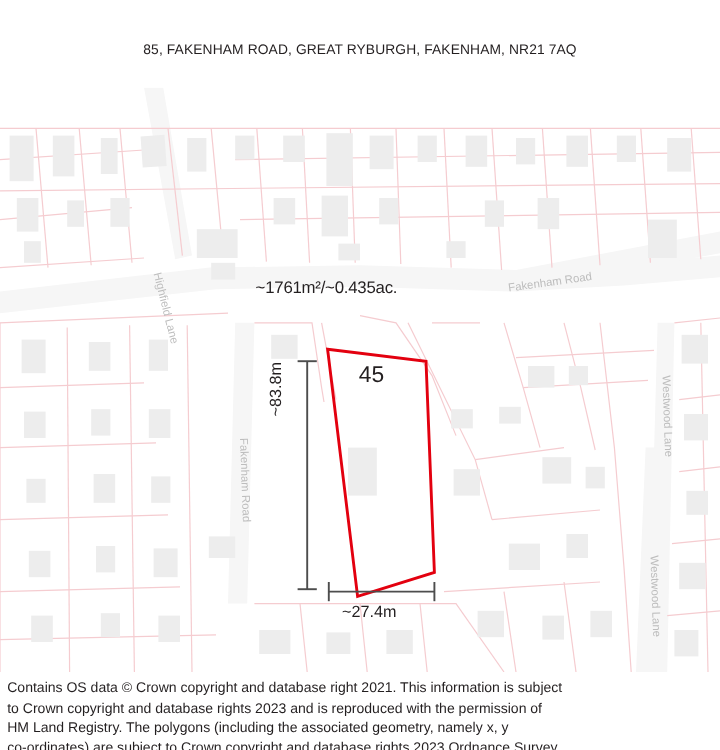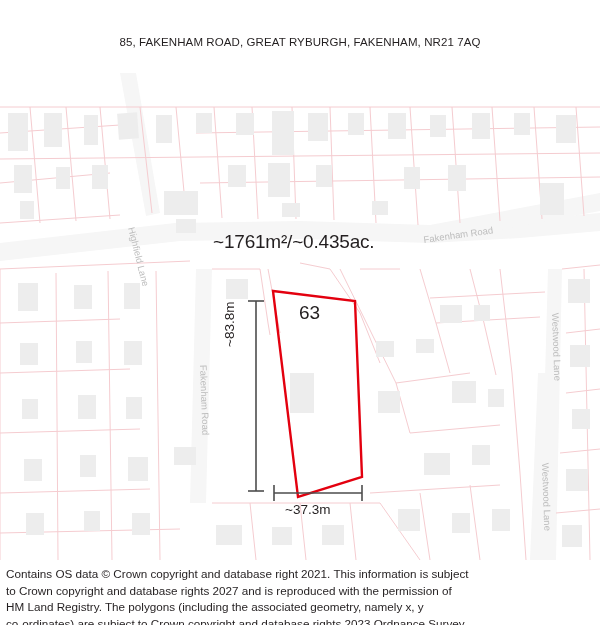--- a/index.html
+++ b/index.html
@@ -55,21 +55,21 @@
   }
   .map-label {
     position: absolute;
     font-family: "Liberation Sans", sans-serif;
     color: #231f20;
     white-space: nowrap;
   }
   #area-label {
     left: 213px;
     top: 158px;
-    font-size: 19px;
+    font-size: 14px;
     letter-spacing: -0.2px;
   }
   #plot-number {
     left: 299px;
     top: 229px;
     font-size: 19px;
   }
   #vert-dim {
     left: 222px;
     top: 274px;
@@ -280,26 +280,26 @@
         <line x1="248" y1="228" x2="264" y2="228"></line>
         <line x1="248" y1="418" x2="264" y2="418"></line>
 
         <line x1="274" y1="420" x2="362" y2="420"></line>
         <line x1="274" y1="412" x2="274" y2="428"></line>
         <line x1="362" y1="412" x2="362" y2="428"></line>
       </g>
     </svg>
 
     <div class="map-label" id="area-label">~1761m²/~0.435ac.</div>
-    <div class="map-label" id="plot-number">63</div>
+    <div class="map-label" id="plot-number">45</div>
     <div class="map-label" id="vert-dim">~83.8m</div>
-    <div class="map-label" id="horiz-dim">~37.3m</div>
+    <div class="map-label" id="horiz-dim">~27.4m</div>
   </div>
 
   <div class="footer">
     <p>Contains OS data © Crown copyright and database right 2021. This information is subject</p>
-    <p>to Crown copyright and database rights 2027 and is reproduced with the permission of</p>
+    <p>to Crown copyright and database rights 2023 and is reproduced with the permission of</p>
     <p>HM Land Registry. The polygons (including the associated geometry, namely x, y</p>
     <p>co-ordinates) are subject to Crown copyright and database rights 2023 Ordnance Survey</p>
     <p>100026316.</p>
   </div>
 
 </div>
 
 </body></html>

